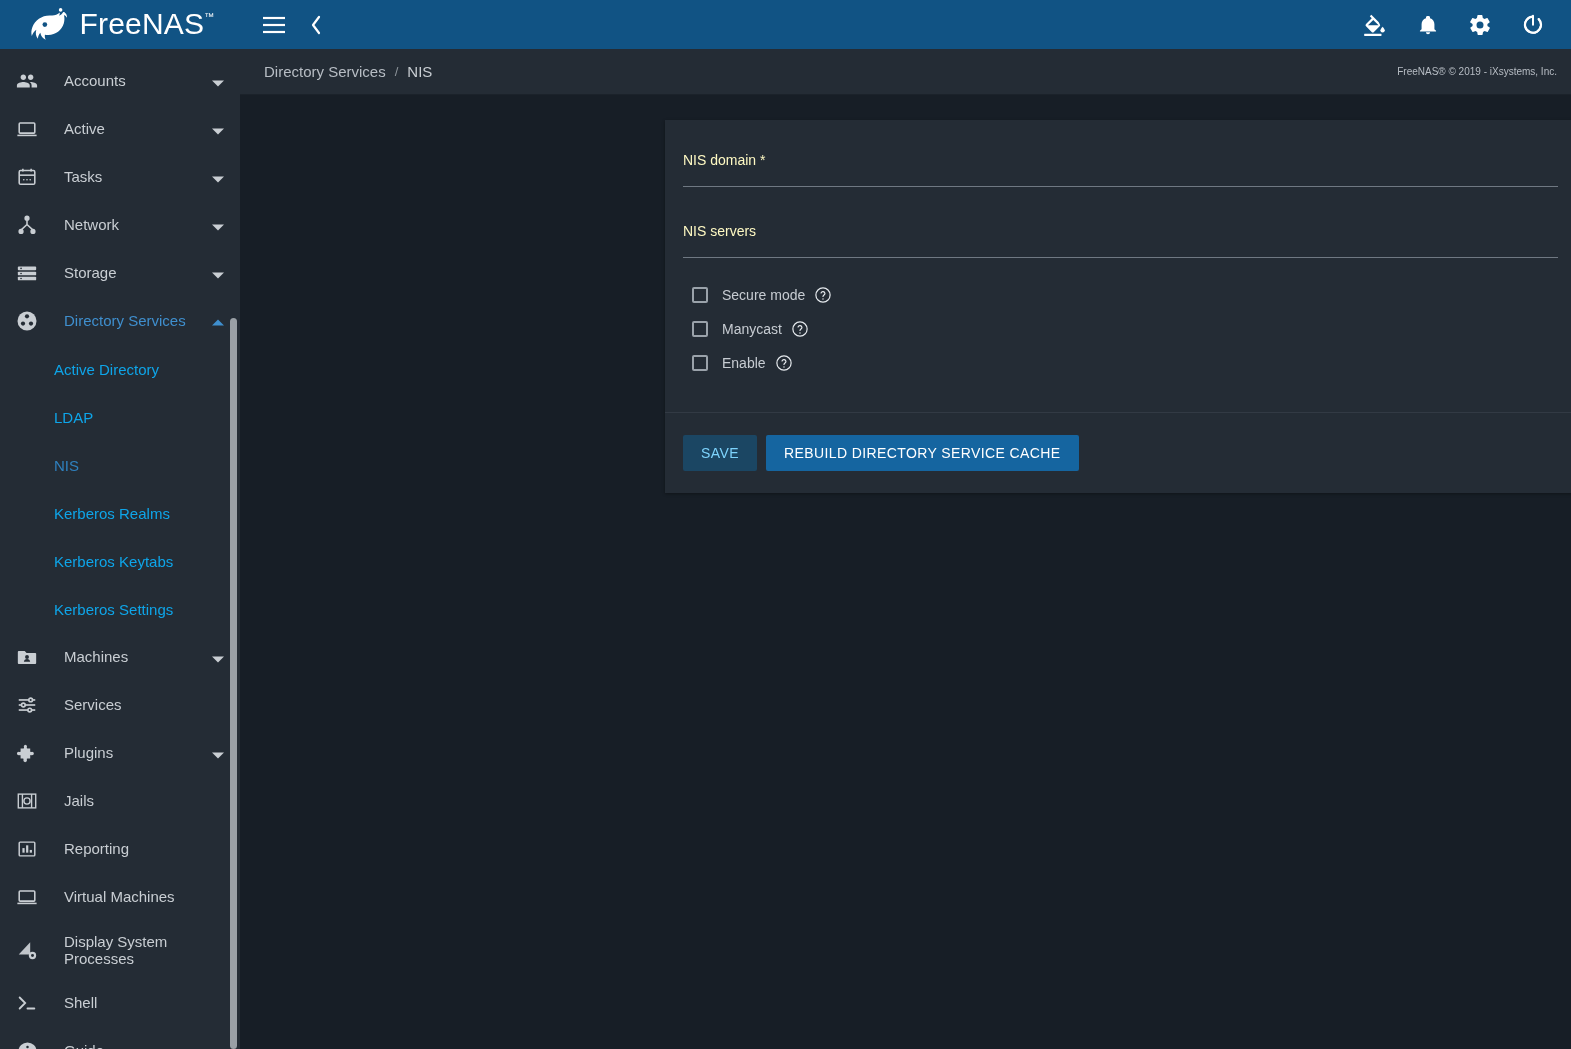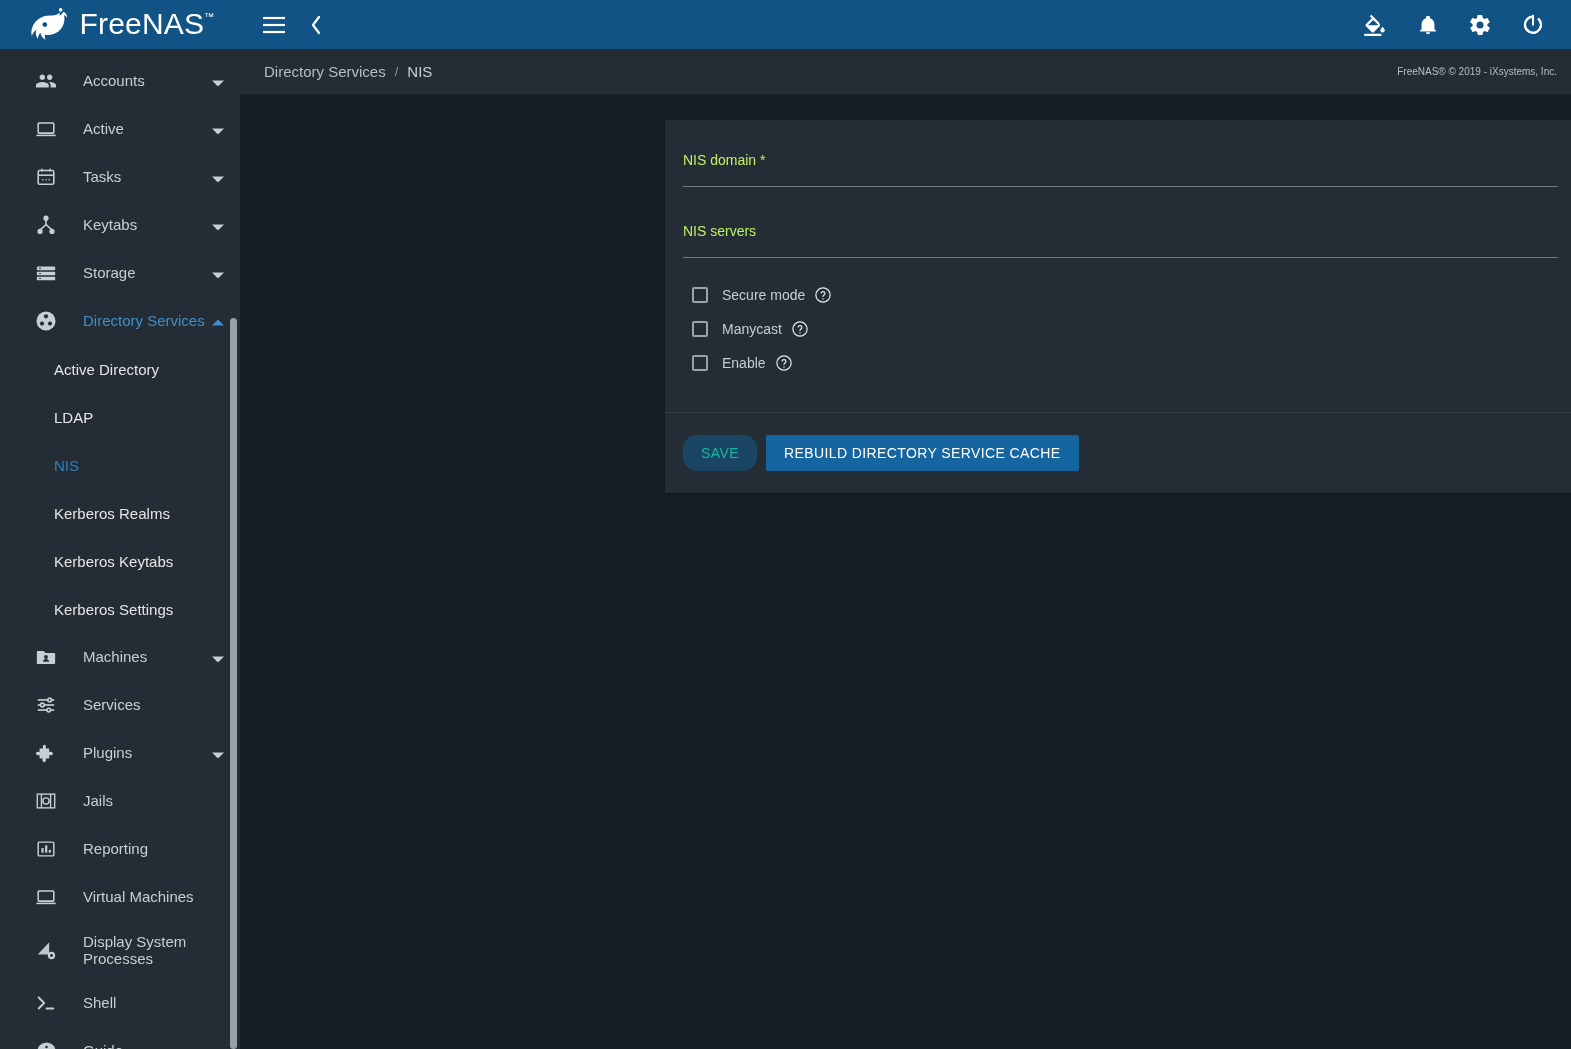--- a/index.html
+++ b/index.html
@@ -30,31 +30,30 @@
     line-height: 1; position: relative; top: -1px;
   }
   .brand-tm { font-size: 10px; vertical-align: top; position: relative; top: 3px; }
 
   .nav { padding-top: 8px; }
   .nav-item {
     display: flex; align-items: center;
     height: 48px; padding: 0 14px 0 10px;
     color: #c9ced3; font-size: 15px;
     cursor: pointer;
-    margin-left: 19px;
   }
   .nav-item .ic { width: 34px; flex: 0 0 34px; display: flex; align-items: center; justify-content: center; }
   .nav-item .lbl { flex: 1 1 auto; padding-left: 20px; line-height: 1.15; }
   .nav-item .caret { width: 14px; flex: 0 0 14px; }
   .nav-item.active { color: #3f8fce; }
   .nav-item.tall { height: 58px; }
   .nav-sub {
     display: flex; align-items: center;
     height: 48px; padding-left: 54px;
-    color: #e5e5e5; font-size: 15px; cursor: pointer;
+    color: #0ea5e9; font-size: 15px; cursor: pointer;
   }
   .nav-sub.active { color: #2f81bf; }
 
   .scrollbar-track {
     position: absolute; right: 3px; top: 318px;
     width: 7px; height: 731px;
   }
   .scrollbar-thumb {
     width: 7px; height: 731px; border-radius: 4px;
     background: #9aa0a6;
@@ -93,21 +92,21 @@
     box-shadow: 0 1px 3px rgba(0,0,0,.35);
   }
   .card-body { padding: 22px 32px 10px 18px; }
 
   .field-row { display: flex; align-items: flex-end; padding: 0 0 6px 0; }
   .field {
     flex: 1 1 auto; position: relative;
     padding: 10px 0 4px 0;
     border-bottom: 1px solid #6f7882;
   }
-  .field-label { color: #bef264; font-size: 14px; }
+  .field-label { color: #fef9c3; font-size: 14px; }
   .field-input {
     display: block; width: 100%;
     background: transparent; border: 0; outline: 0;
     color: #e2e6ea; font-size: 14px;
     font-family: "Liberation Sans", sans-serif;
     height: 14px; padding: 4px 0 0 0;
   }
   .field-help { flex: 0 0 34px; display: flex; justify-content: flex-end; padding-bottom: 3px; cursor: pointer; }
   .row-gap { height: 20px; }
 
@@ -126,21 +125,21 @@
     padding: 22px 18px 22px 18px;
     display: flex; gap: 9px;
   }
   .btn {
     border: 0; border-radius: 2px;
     font-family: "Liberation Sans", sans-serif;
     font-size: 14px; letter-spacing: .4px;
     padding: 0 18px; height: 36px;
     cursor: pointer;
   }
-  .btn-save { background: #1b4663; color: #14b8a6; cursor: default; border-radius: 14px; }
+  .btn-save { background: #1b4663; color: #7dd3fc; cursor: default; }
   .btn-rebuild { background: #1565a0; color: #ffffff; }
 </style>
 </head>
 <body>
 
 <div class="app">
 
   <aside class="sidebar">
 
     <div class="brand">
@@ -207,21 +206,21 @@
 
       <div class="nav-item">
         <span class="ic">
           <svg width="22" height="22" viewBox="0 0 24 24" fill="none" stroke="#c9ced3" stroke-width="1.7">
               <circle cx="12" cy="4.5" r="2" fill="#c9ced3"></circle>
               <circle cx="5.5" cy="19" r="2" fill="#c9ced3"></circle>
               <circle cx="18.5" cy="19" r="2" fill="#c9ced3"></circle>
               <path d="M12 6.5v5M12 11.5L6 17M12 11.5L18 17"></path>
             </svg>
         </span>
-        <span class="lbl">Keytabs</span>
+        <span class="lbl">Network</span>
         <span class="caret">
           <svg width="12" height="8" viewBox="0 0 12 8" fill="#c9ced3">
               <path d="M0 1.5L6 7.5L12 1.5z"></path>
             </svg>
         </span>
       </div>
 
       <div class="nav-item">
         <span class="ic">
           <svg width="22" height="22" viewBox="0 0 24 24" fill="#c9ced3">

